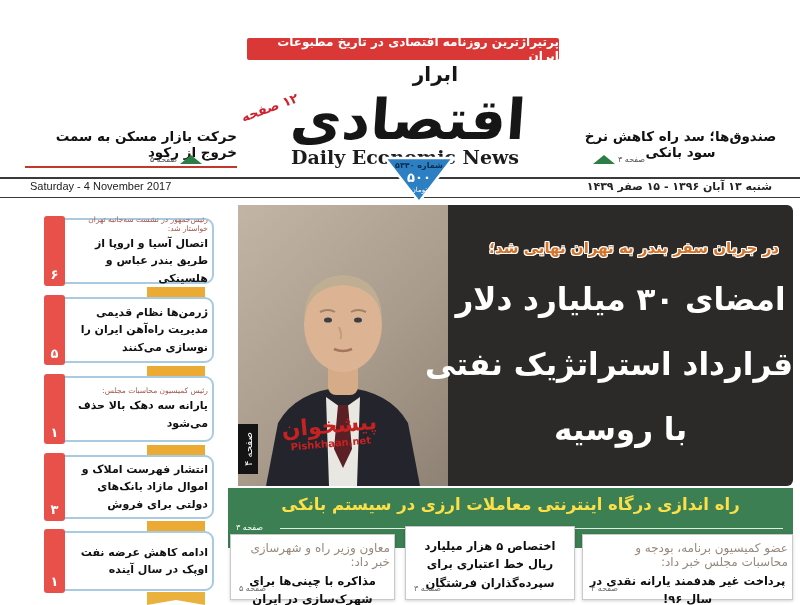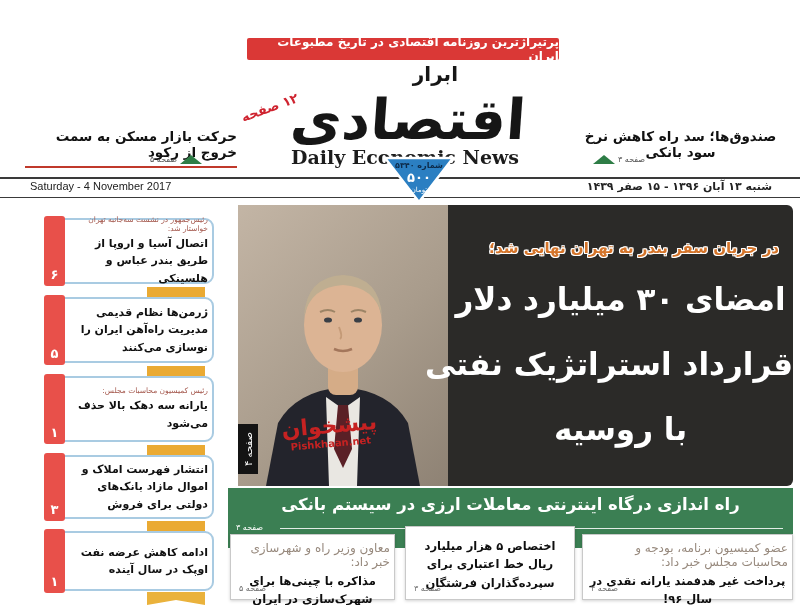--- a/index.html
+++ b/index.html
@@ -62,21 +62,21 @@
   .lead-lines{position:absolute;left:0;right:0;top:62px;text-align:center;direction:rtl;}
   .lead-line{display:block;color:#fff;font-weight:bold;font-size:31px;line-height:65px;white-space:nowrap;}
   .photo-pg{position:absolute;left:238px;top:424px;width:20px;height:50px;background:#141414;
             color:#fff;font-size:10px;display:flex;align-items:center;justify-content:center;
             writing-mode:vertical-rl;transform:rotate(180deg);z-index:4;}
   .wm{position:absolute;left:282px;top:414px;text-align:center;color:#c62222;transform:rotate(-5deg);z-index:4;}
   .wm-fa{font-size:22px;font-weight:bold;line-height:1.1;}
   .wm-en{font-size:10px;font-weight:bold;}
   
   .greenband{position:absolute;left:228px;top:488px;width:565px;height:60px;background:#3b7f53;}
-  .gb-title{position:absolute;left:0;right:0;top:7px;text-align:center;color:#ffffff;direction:rtl;
+  .gb-title{position:absolute;left:0;right:0;top:7px;text-align:center;color:#fde047;direction:rtl;
             font-size:16.5px;font-weight:bold;}
   .gb-pg{position:absolute;left:8px;top:35px;color:#fff;font-size:8px;direction:rtl;}
   .gb-rule{position:absolute;left:52px;right:10px;top:40px;height:1px;background:rgba(255,255,255,.85);}
   
   .bbox{position:absolute;background:#fff;border:1px solid #c9c9c9;box-shadow:0 1px 3px rgba(0,0,0,.18);
         box-sizing:border-box;}
   .bbox-in{position:absolute;left:4px;right:4px;top:6px;text-align:center;direction:rtl;}
   .b-kicker{font-size:12px;color:#97897d;margin-bottom:3px;text-align:right;}
   .b-title{font-size:11.5px;font-weight:bold;color:#0e0e0e;line-height:1.6;}
   .b-pg{position:absolute;left:8px;bottom:6px;font-size:8px;color:#6f6f6f;direction:rtl;}

